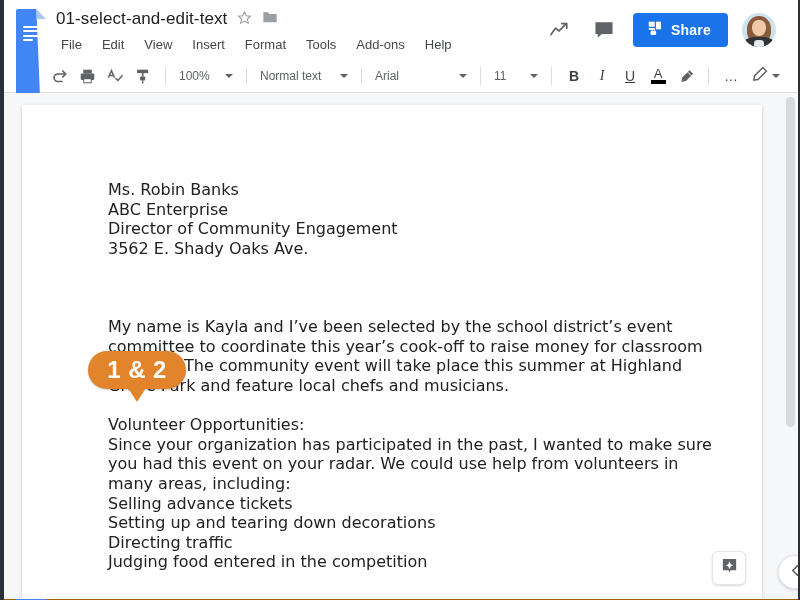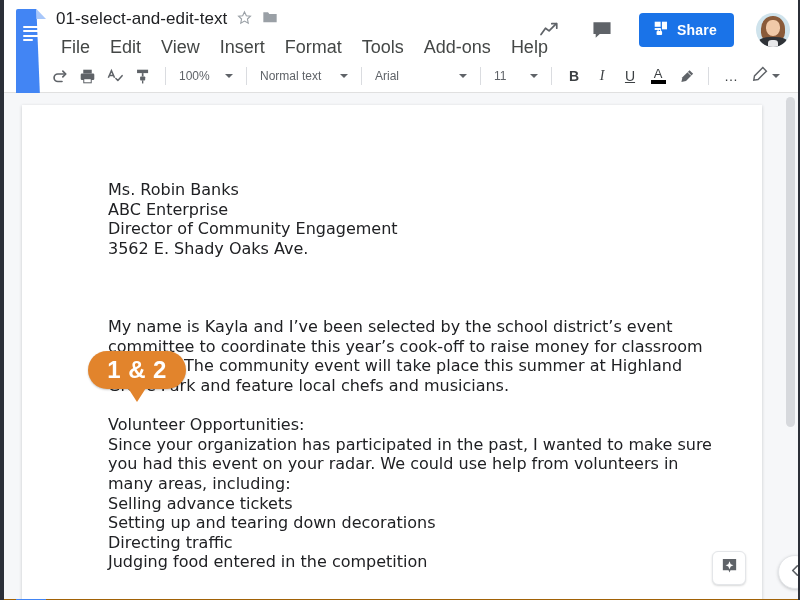--- a/index.html
+++ b/index.html
@@ -58,27 +58,27 @@
   .doc-title {
     font-size: 17px; color: #202124; white-space: nowrap;
     letter-spacing: .1px;
   }
   .star-icon, .folder-icon { flex: none; }
   .menu-row {
     display: flex; align-items: center; gap: 14px;
     margin-top: 3px; padding-left: 2px;
   }
   .menu-item {
-    font-size: 18px; color: #444746;
+    font-size: 13px; color: #444746;
     padding: 2px 3px; border-radius: 3px; white-space: nowrap;
   }
 
   .header-right {
-    display: flex; align-items: center; gap: 22px;
-    padding: 0 8px 0 0; height: 60px; flex: none;
+    display: flex; align-items: center; gap: 14px;
+    padding: 0 22px 0 0; height: 60px; flex: none;
   }
   .hdr-icon-btn {
     width: 30px; height: 30px;
     display: flex; align-items: center; justify-content: center;
     border-radius: 50%;
   }
   .share-btn {
     display: flex; align-items: center; gap: 7px;
     background: #1a73e8; color: #ffffff;
     height: 34px; padding: 0 17px 0 14px;

